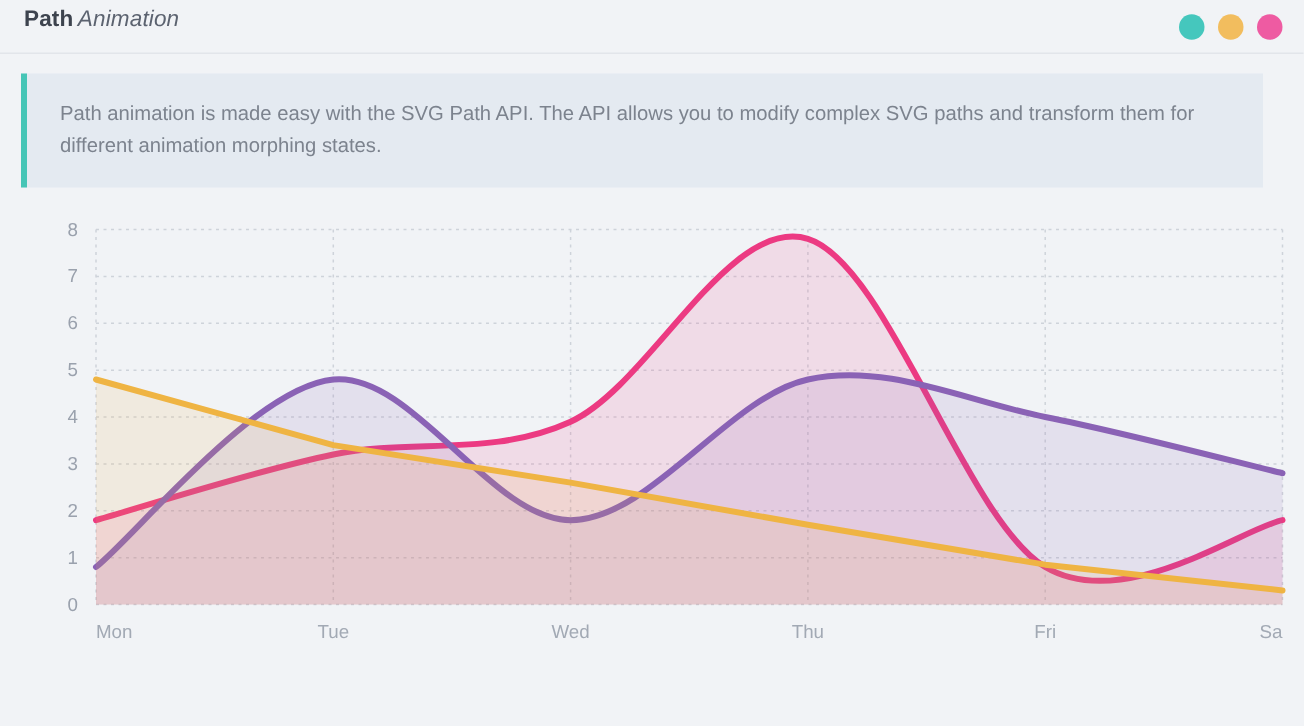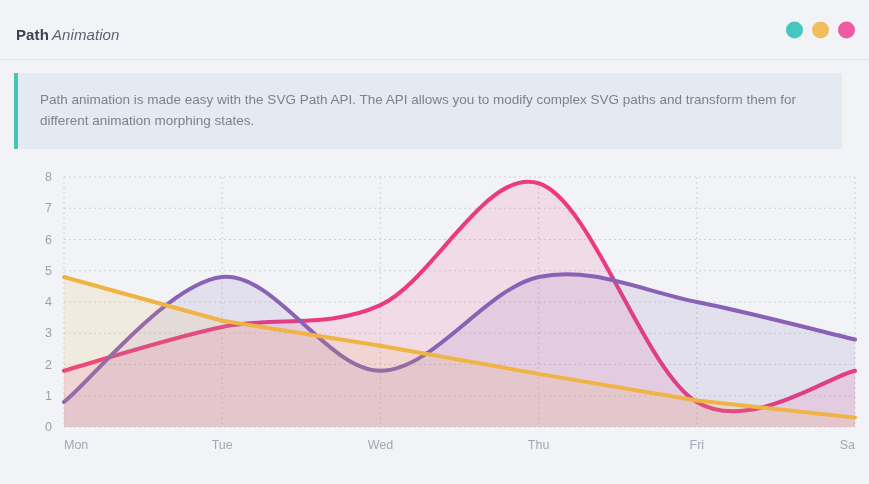--- a/index.html
+++ b/index.html
@@ -16,26 +16,26 @@
   .card {
     position: relative;
     width: 869px;
     height: 484px;
     background: #f1f3f6;
     box-sizing: border-box;
   }
   
   .card-header {
     position: relative;
-    height: 60px;
+    height: 36px;
     box-sizing: border-box;
     border-bottom: 1px solid #e2e5ea;
     display: flex;
-    align-items: flex-end;
-    padding: 16px 16px;
+    align-items: flex-start;
+    padding: 4px 16px;
   }
   .title {
     font-size: 15px;
     color: #444b56;
     letter-spacing: 0.1px;
     white-space: nowrap;
   }
   .title .t-main {
     font-weight: bold;
     color: #3d434e;

